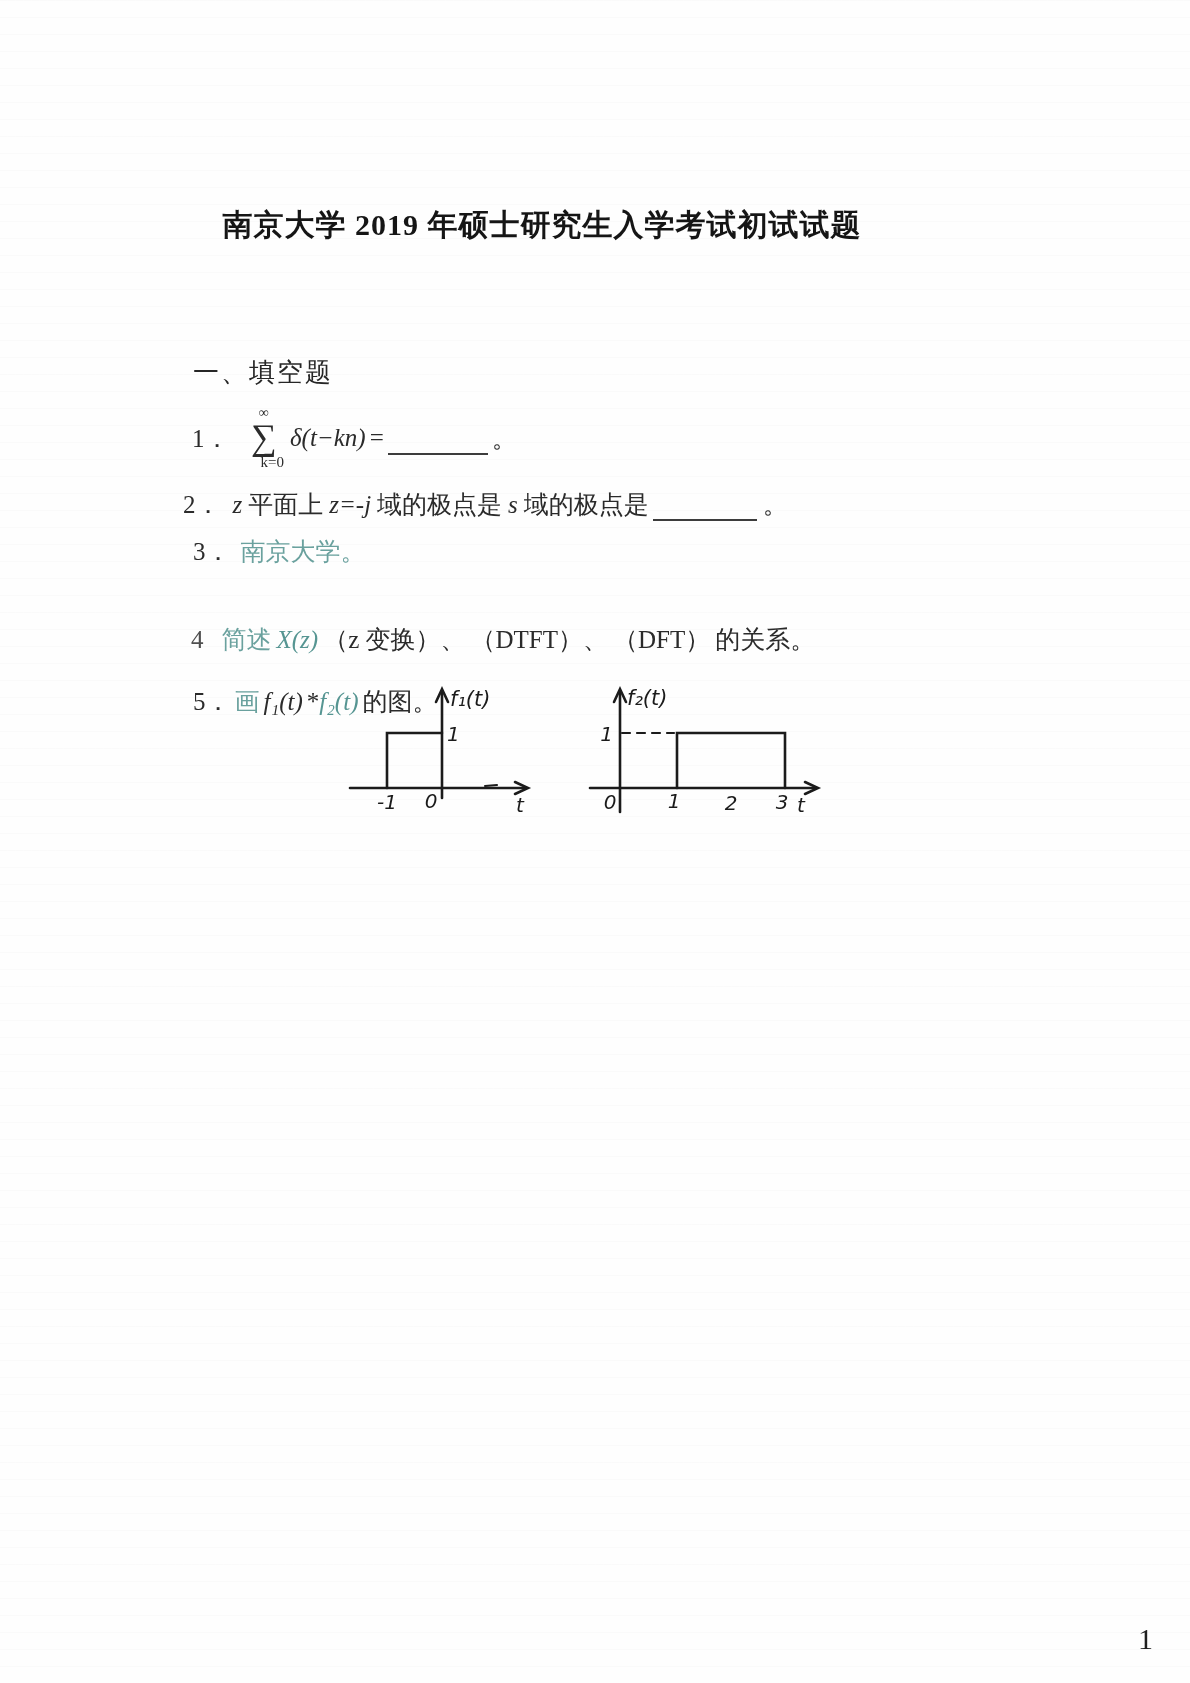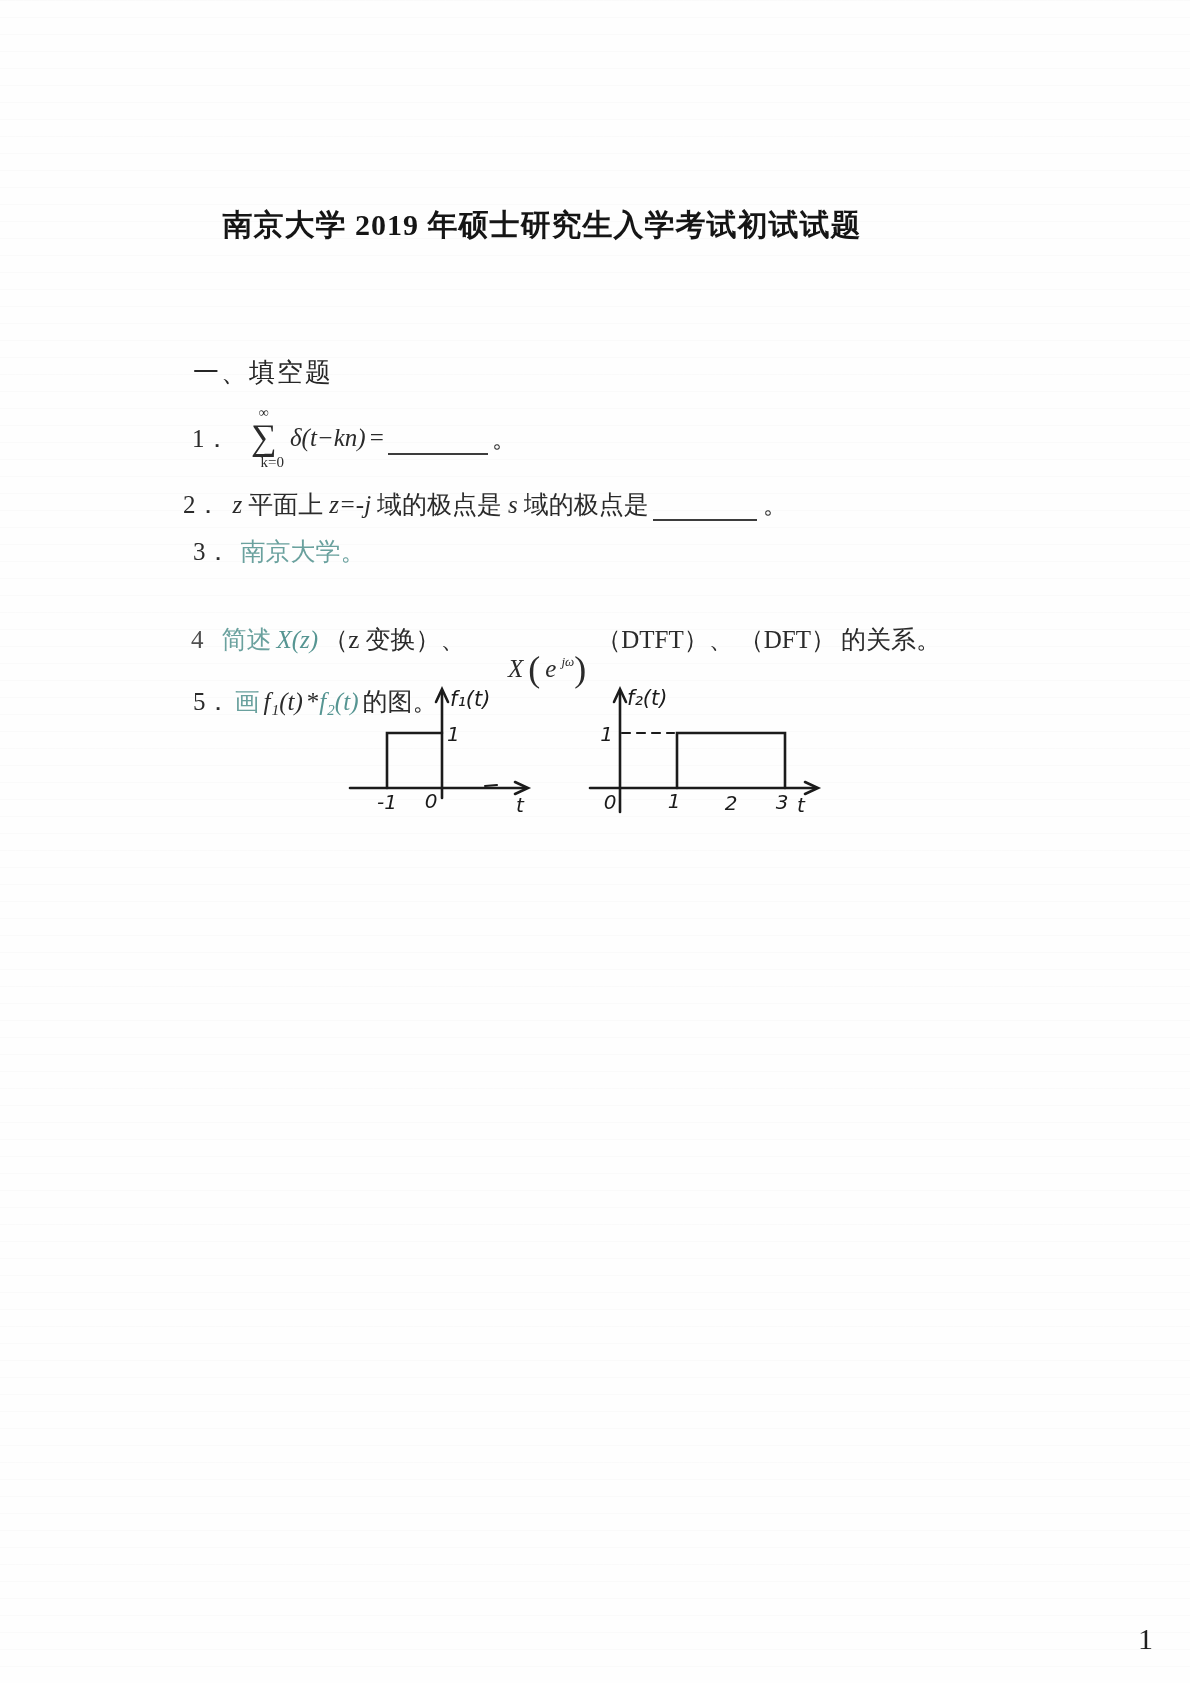--- a/index.html
+++ b/index.html
@@ -96,23 +96,20 @@
   <div class="qrow q3">
     <span class="qnum">3．</span>
     <span class="teal">南京大学。</span>
   </div>
 
   <div class="qrow q4">
     <span class="qnum fade" style="margin-right:18px;">4</span>
     <span class="teal">简述</span>
     <span class="it teal2">X(z)</span>
     <span>（z 变换）、</span>
-    <span>
-      <span class="it">X</span><span class="bigp">(</span><span class="it">e</span><sup class="omega">jω</sup><span class="bigp">)</span>
-    </span>
     <span>（DTFT）、</span>
     <span>（DFT）</span>
     <span>的关系。</span>
   </div>
 
   <div class="qrow q5">
     <span class="qnum">5．</span>
     <span class="teal">画</span>
     <span class="it">f₁(t)</span>
     <span style="margin:0;">*</span>

